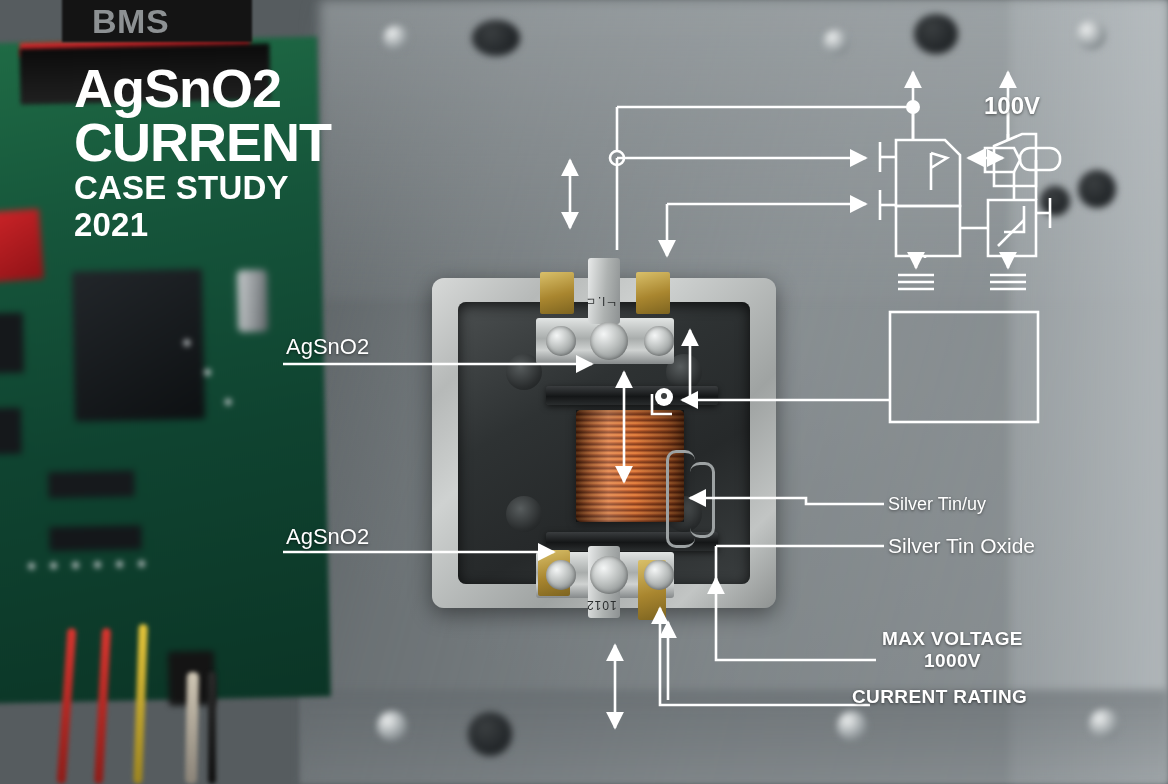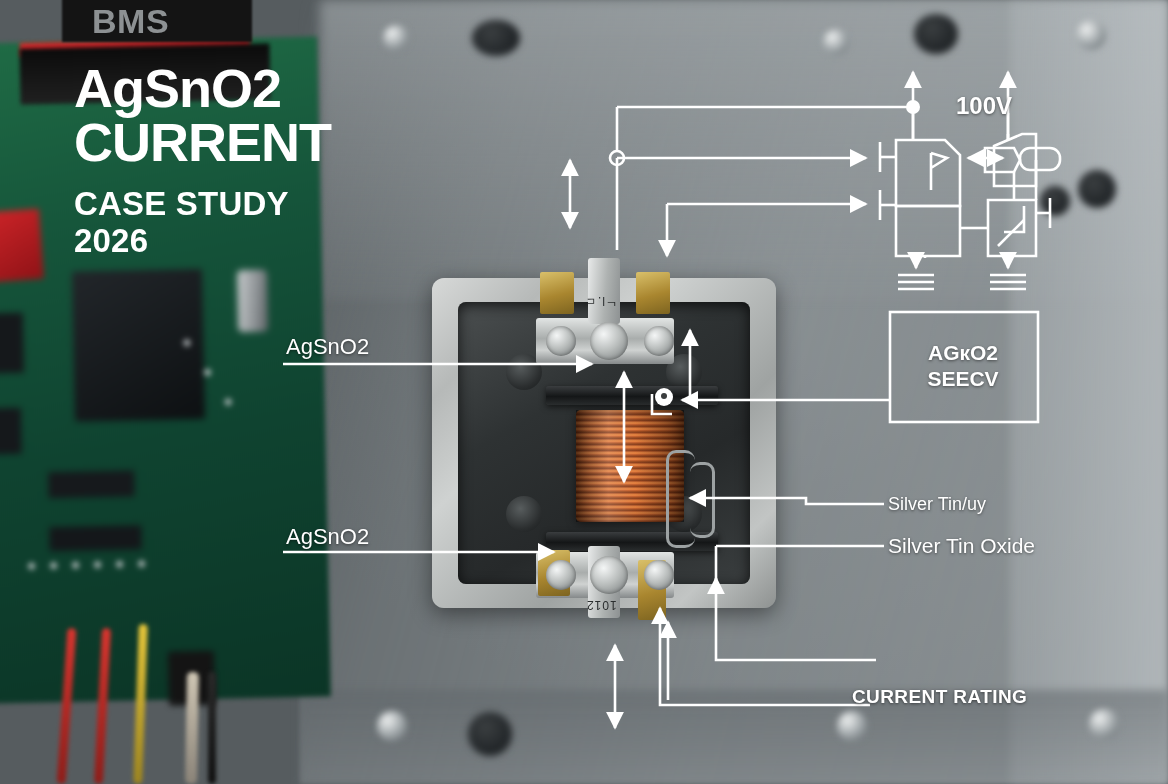--- a/index.html
+++ b/index.html
@@ -145,34 +145,34 @@
   #overlay{position:absolute;inset:0;width:1168px;height:784px;pointer-events:none;}
 
   
   .bms{
     position:absolute;left:92px;top:2px;color:#8d9193;
     font-size:34px;font-weight:700;letter-spacing:.5px;
   }
   .title-block{position:absolute;left:74px;top:62px;color:#fff;}
   .t1{font-size:54px;font-weight:800;line-height:.98;letter-spacing:-1px;}
   .t2{font-size:54px;font-weight:800;line-height:1.02;letter-spacing:-1px;}
-  .t3{font-size:33px;font-weight:700;line-height:1.12;letter-spacing:.2px;margin-top:16px;}
+  .t3{font-size:33px;font-weight:700;line-height:1.12;letter-spacing:.2px;margin-top:0;}
   .t4{font-size:33px;font-weight:700;line-height:1.12;letter-spacing:.2px;}
 
   .lbl{position:absolute;color:#fff;font-size:20px;font-weight:500;white-space:nowrap;
        text-shadow:0 1px 3px rgba(0,0,0,.5);}
   .lbl-ag1{left:286px;top:334px;font-size:22px;}
   .lbl-ag2{left:286px;top:524px;font-size:22px;}
   .lbl-st1{left:888px;top:494px;font-size:18px;}
   .lbl-st2{left:888px;top:534px;font-size:21px;}
   .spec{position:absolute;color:#fff;font-size:19px;font-weight:600;letter-spacing:.4px;text-align:center;white-space:nowrap;
         text-shadow:0 1px 3px rgba(0,0,0,.5);}
   .spec-mv{left:882px;top:628px;}
   .spec-cr{left:852px;top:686px;}
-  .lbl-100v{position:absolute;left:956px;top:92px;color:#fff;font-size:24px;font-weight:600;
+  .lbl-100v{position:absolute;left:984px;top:92px;color:#fff;font-size:24px;font-weight:600;
             text-shadow:0 1px 3px rgba(0,0,0,.5);}
   .boxtext{position:absolute;left:888px;top:340px;width:150px;text-align:center;color:#fff;
            font-size:21px;font-weight:600;line-height:1.22;text-shadow:0 1px 3px rgba(0,0,0,.5);}
 </style>
 </head>
 <body>
 
 <div id="stage">
 
   <div class="bg-base"></div>
@@ -338,33 +338,33 @@
     <circle cx="664" cy="397" r="9" fill="#fff"></circle>
     <circle cx="664" cy="396" r="3" fill="#3a3d3e"></circle>
   </svg>
 
   <div class="bms">BMS</div>
 
   <div class="title-block">
     <div class="t1">AgSnO2</div>
     <div class="t2">CURRENT</div>
     <div class="t3">CASE STUDY</div>
-    <div class="t4">2026</div>
+    <div class="t4">2021</div>
   </div>
 
   <div class="lbl lbl-ag1">AgSnO2</div>
   <div class="lbl lbl-ag2">AgSnO2</div>
 
   <div class="lbl lbl-st1">Silver Tin/uy</div>
   <div class="lbl lbl-st2">Silver Tin Oxide</div>
 
   <div class="lbl-100v">100V</div>
 
-  <div class="boxtext">
-    <div>AGкO2</div>
-    <div>SEECV</div>
-  </div>
-
+
+  <div class="spec spec-mv">
+    <div>MAX VOLTAGE</div>
+    <div>1000V</div>
+  </div>
   <div class="spec spec-cr">
     <div>CURRENT RATING</div>
   </div>
 
 </div>
 
 </body></html>

